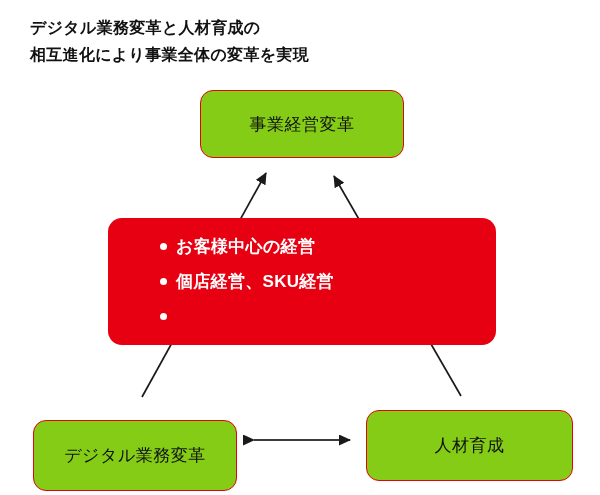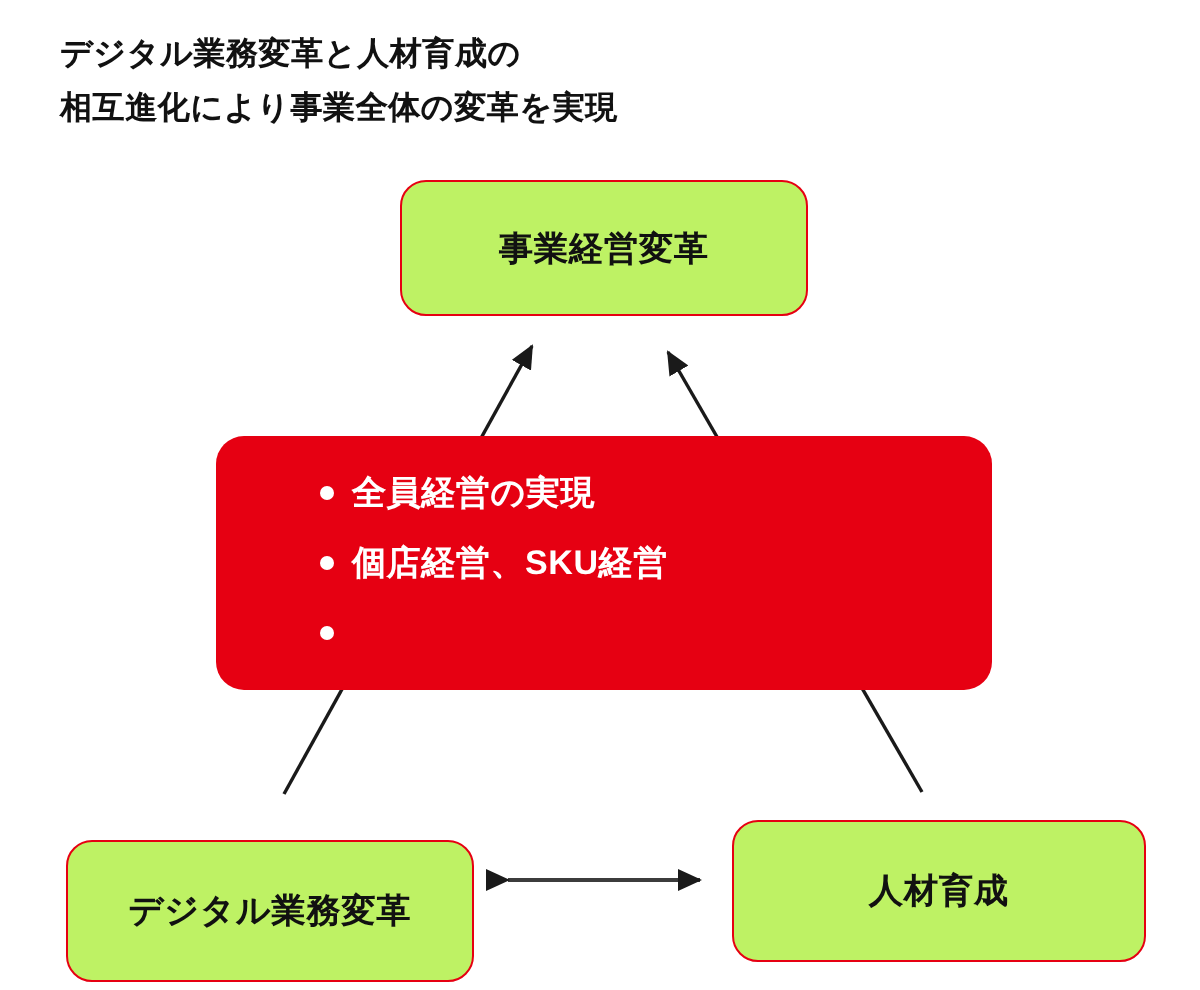--- a/index.html
+++ b/index.html
@@ -37,29 +37,29 @@
     left: 0; top: 0;
     width: 600px; height: 495px;
     z-index: 1;
   }
   .diag-line { stroke: var(--arrow-black); stroke-width: 1.7; }
   .dbl-line  { stroke: var(--arrow-gray);  stroke-width: 2;   }
   .arrowhead { fill: var(--arrow-black); }
   .node-box {
     position: absolute;
     z-index: 2;
-    background: #bef264;
+    background: #84cc16;
     border: 1.5px solid var(--accent-red);
     border-radius: 13px;
     display: flex;
     align-items: center;
     justify-content: center;
     color: var(--text-dark);
     font-size: 17px;
-    font-weight: 700;
+    font-weight: 400;
     letter-spacing: 0.5px;
   }
   .box-top          { left: 200px; top: 90px;  width: 204px; height: 68px; }
   .box-bottom-left  { left: 33px;  top: 420px; width: 204px; height: 71px; }
   .box-bottom-right { left: 366px; top: 410px; width: 207px; height: 71px; }
   .red-panel {
     position: absolute;
     z-index: 2;
     left: 108px; top: 218px;
     width: 388px; height: 127px;
@@ -112,21 +112,21 @@
   </svg>
 
   <div class="node-box box-top">
     <span>事業経営変革</span>
   </div>
 
   <div class="red-panel">
     <ul class="bullet-list">
       <li class="bullet-item">
         <span class="bullet-dot"></span>
-        <span>全員経営の実現</span>
+        <span>お客様中心の経営</span>
       </li>
       <li class="bullet-item">
         <span class="bullet-dot"></span>
         <span>個店経営、SKU経営</span>
       </li>
       <li class="bullet-item">
         <span class="bullet-dot"></span>
       </li>
     </ul>
   </div>

